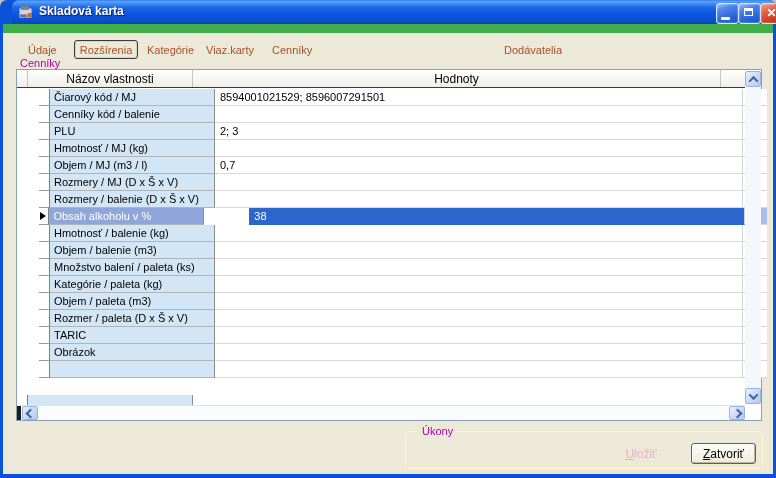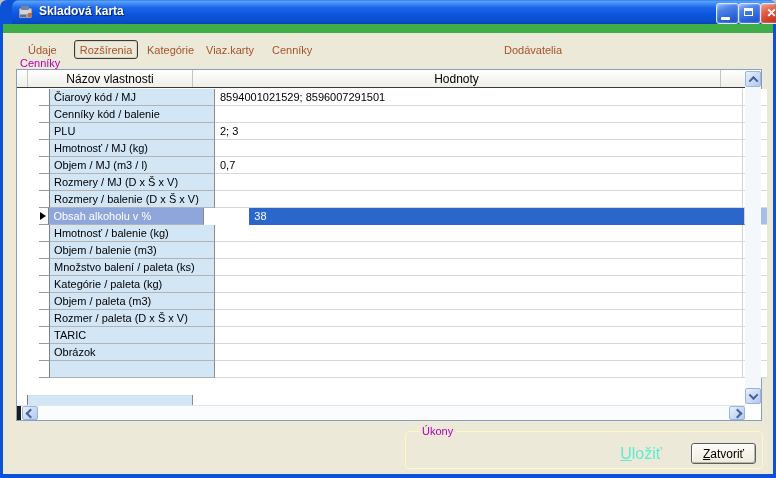--- a/index.html
+++ b/index.html
@@ -92,21 +92,21 @@
     position:absolute;left:405px;top:431px;width:356px;height:36px;
     border:1px solid #fef9c3;border-radius:4px;
   }
   .group-label{
     position:absolute;left:13px;top:-7px;background:var(--window_bg,#ece9d8);
     padding:0 3px;color:var(--section_label,#b400b4);font-size:11px;
   }
   .btn-flat{
     position:absolute;left:612px;top:445px;width:58px;height:18px;
     background:transparent;border:none;font-family:"Liberation Sans",sans-serif;
-    font-size:16px;color:#5eead4;text-align:center;padding:0;cursor:default;
+    font-size:12px;color:#f9a8d4;text-align:center;padding:0;cursor:default;
   }
   .btn-raised{
     position:absolute;left:691px;top:443px;width:65px;height:21px;
     background:linear-gradient(#fdfcf8,#eeebdd);
     border:1px solid #5e5e5e;border-radius:3px;
     box-shadow:inset 1px 1px 0 #ffffff, inset -1px -1px 0 #bbb6a1;
     font-family:"Liberation Sans",sans-serif;font-size:12px;color:#000;
     text-align:center;padding:0;cursor:default;
   }
   u{text-decoration:underline;}

